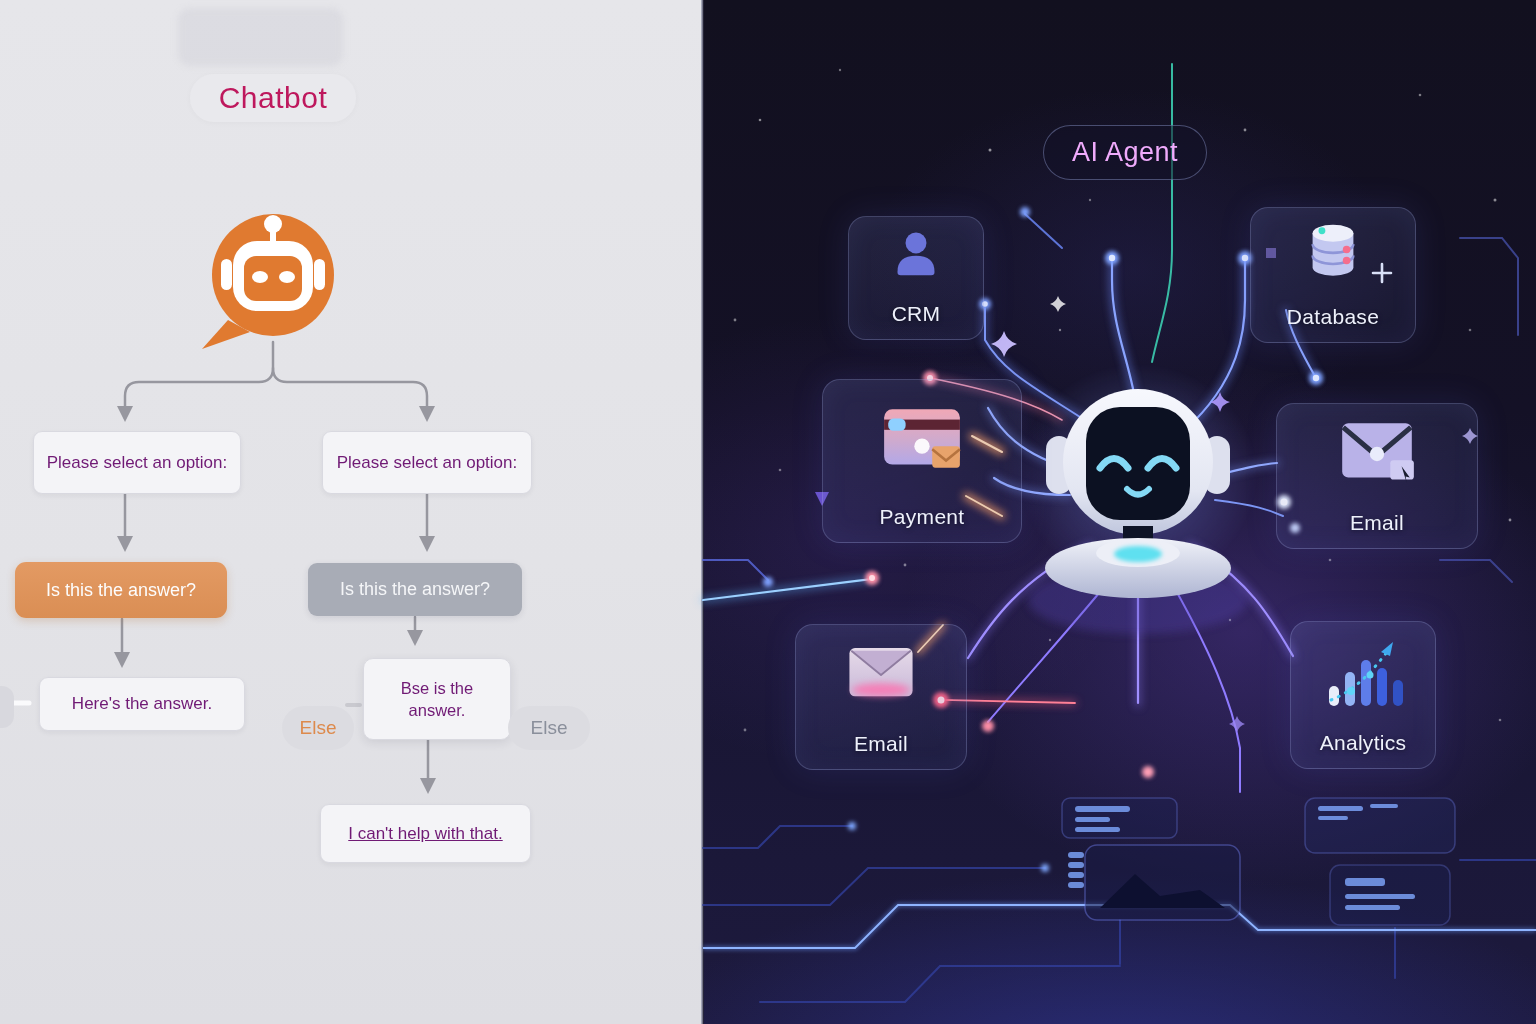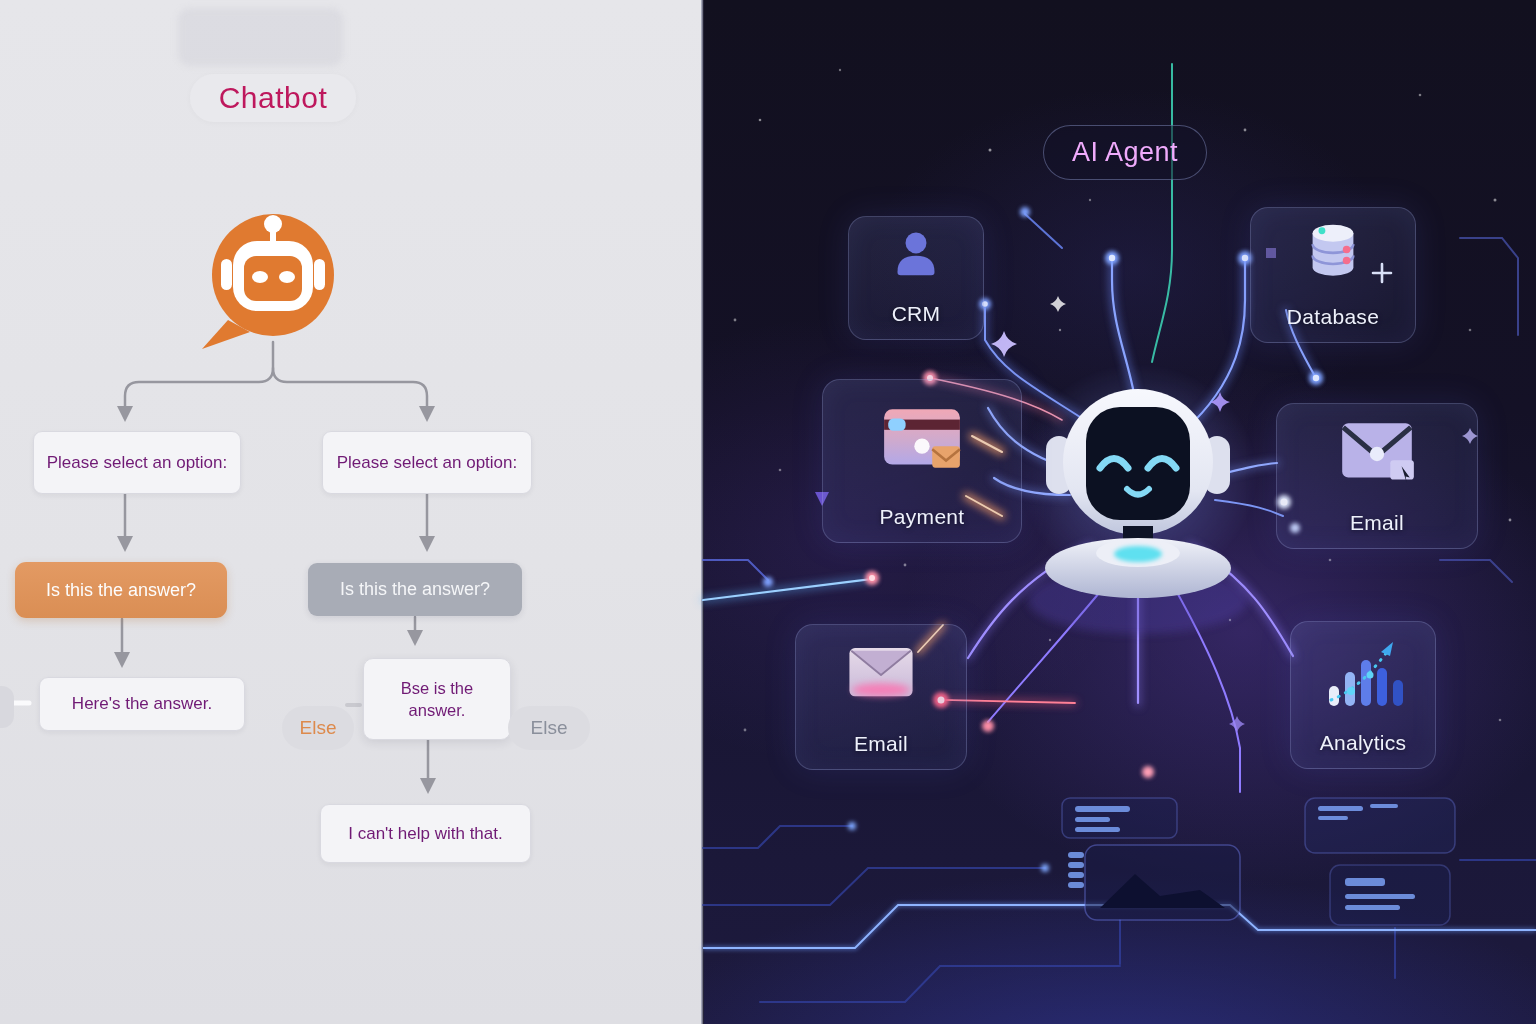--- a/index.html
+++ b/index.html
@@ -21,21 +21,21 @@
   .fb-prompt-l{left:33px;top:431px;width:206px;height:61px;}
   .fb-prompt-r{left:322px;top:431px;width:208px;height:61px;}
   .fb-q-orange{left:15px;top:562px;width:212px;height:56px;border:none;border-radius:11px;
     background:linear-gradient(180deg,#e39a63 0%,#da8e54 100%);color:#fdfdfd;font-size:18px;font-weight:500;
     box-shadow:0 3px 8px rgba(180,110,50,.25);}
   .fb-q-gray{left:308px;top:563px;width:214px;height:53px;border:none;
     background:#a8acb6;color:#f5f6f8;font-size:18px;font-weight:500;box-shadow:0 2px 6px rgba(60,60,80,.12);}
   .fb-answer{left:39px;top:677px;width:204px;height:52px;}
   .fb-else-center{left:363px;top:658px;width:130px;height:80px;border-radius:10px;
     line-height:1.35;font-size:16.5px;box-shadow:0 3px 10px rgba(40,40,60,.10);padding:0 8px;}
-  .fb-fallback{left:320px;top:804px;width:209px;height:57px;}
+  .fb-fallback{left:320px;top:804px;width:209px;height:57px;text-decoration:underline;}
   .else-pill{position:absolute;top:706px;height:44px;border-radius:22px;background:#dcdce1;
     display:flex;align-items:center;justify-content:center;font-size:19px;}
   .else-pill-left{left:282px;width:72px;color:#dd8a4c;}
   .else-pill-right{left:508px;width:82px;color:#8a8f9b;}
   .edge-pill{position:absolute;left:-22px;top:686px;width:36px;height:42px;border-radius:12px;background:#d8d8de;}
 
   
   .half-right{position:absolute;left:703px;top:0;width:833px;height:1024px;
     background:
       radial-gradient(500px 380px at 540px 630px, rgba(118,78,215,.30), transparent 68%),

